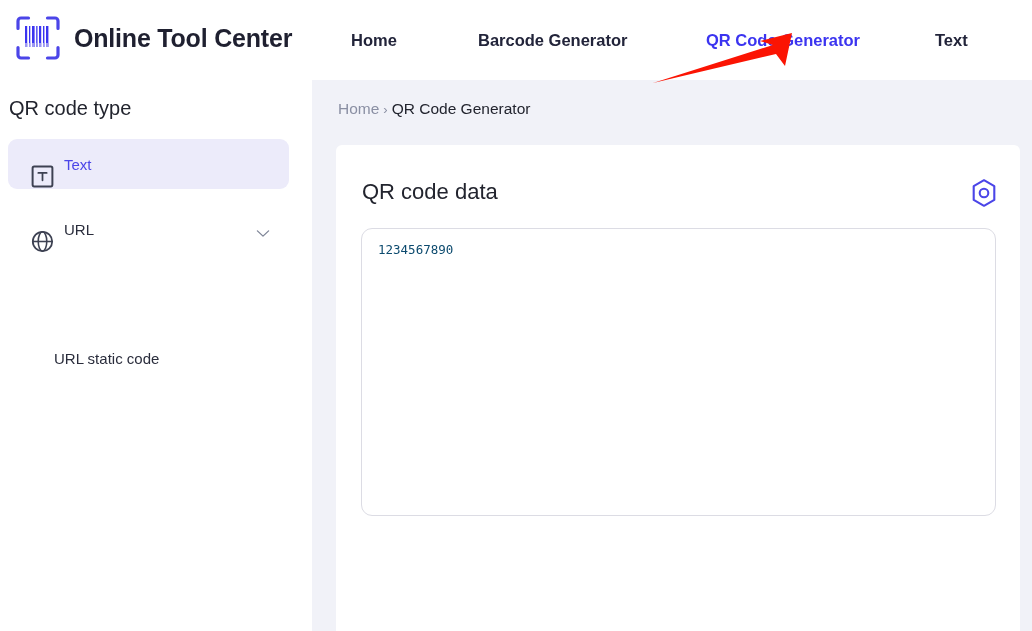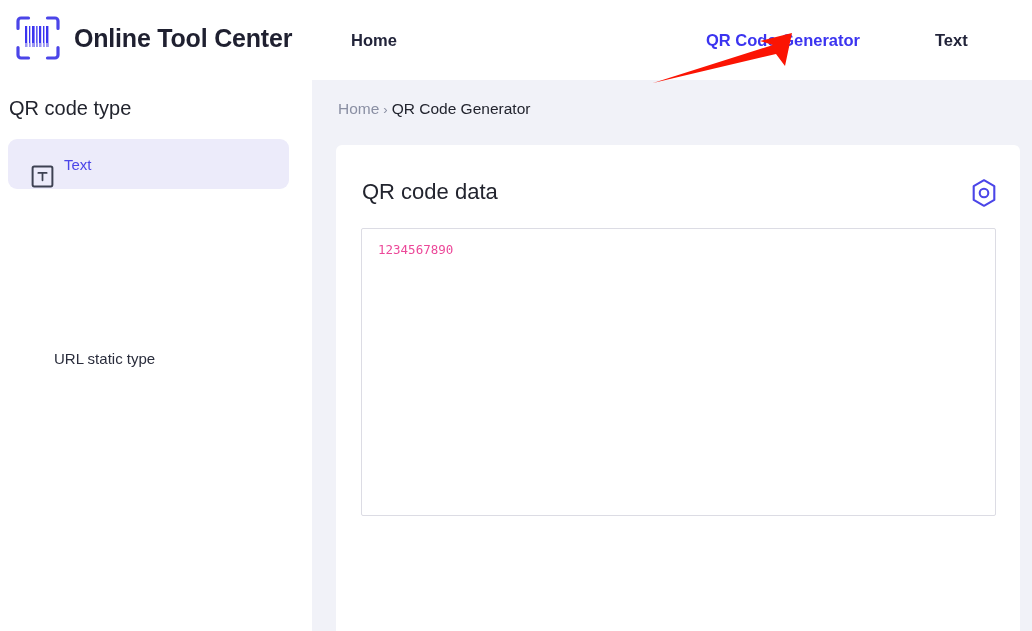--- a/index.html
+++ b/index.html
@@ -211,26 +211,26 @@
     display: block;
   }
 
   #qr-textarea {
     position: absolute;
     left: 25px;
     top: 83px;
     width: 635px;
     height: 288px;
     border: 1px solid #dcdce4;
-    border-radius: 2px;
+    border-radius: 11px;
     background: #ffffff;
     padding: 12px 16px;
     font-family: "DejaVu Sans Mono", "Liberation Mono", monospace;
     font-size: 12.5px;
-    color: #ec4899;
+    color: #0c4a6e;
     resize: none;
     outline: none;
     line-height: 1.5;
   }
   #qr-textarea::placeholder { color: #8b8e98; }
 
   
   #red-arrow {
     position: absolute;
     left: 640px;
@@ -275,42 +275,58 @@
             <rect x="29" y="29" width="1.4" height="4"></rect>
             <rect x="32" y="29" width="2.4" height="4"></rect>
           </g>
         </svg>
       </span>
       <span id="brand-name">Online Tool Center</span>
     </div>
 
     <nav id="main-nav">
       <a class="nav-item" id="nav-home">Home</a>
+      <a class="nav-item" id="nav-barcode">Barcode Generator</a>
       <a class="nav-item active" id="nav-qr">QR Code Generator</a>
       <a class="nav-item" id="nav-blog">Text</a>
     </nav>
   </div>
 
   
   <aside id="sidebar">
 
     <div id="sidebar-title">QR code type</div>
 
     <div class="side-row selected" id="side-text">
       <span>
         <svg class="side-icon" viewBox="0 0 24 24" xmlns="http://www.w3.org/2000/svg">
           <rect x="2.5" y="2.5" width="19" height="19" rx="1.5" fill="none" stroke="#3d4152" stroke-width="1.9"></rect>
           <path d="M8 8.6 H16 M12 8.6 V15.6" fill="none" stroke="#3d4152" stroke-width="1.7" stroke-linecap="round"></path>
         </svg>
       </span>
       <span class="side-label">Text</span>
     </div>
 
-
-    <div id="side-sub">URL static type</div>
+    <div class="side-row" id="side-url">
+      <span>
+        <svg class="side-icon" viewBox="0 0 24 24" xmlns="http://www.w3.org/2000/svg">
+          <circle cx="12" cy="12" r="9.3" fill="none" stroke="#3d4152" stroke-width="1.7"></circle>
+          <ellipse cx="12" cy="12" rx="4.1" ry="9.3" fill="none" stroke="#3d4152" stroke-width="1.5"></ellipse>
+          <path d="M2.7 12 H21.3" fill="none" stroke="#3d4152" stroke-width="1.5"></path>
+        </svg>
+      </span>
+      <span class="side-label">URL</span>
+      <span>
+        <svg class="chevron" viewBox="0 0 16 10" xmlns="http://www.w3.org/2000/svg">
+          <path d="M1.6 2 L8 8 L14.4 2" fill="none" stroke="#7d8496" stroke-width="1.5" stroke-linecap="round" stroke-linejoin="round"></path>
+        </svg>
+      </span>
+    </div>
+
+    <div id="side-sub">URL static code</div>
   </aside>
 
   
   <div id="content-bg"></div>
 
   
   <div id="breadcrumb">
     <span id="bc-home">Home</span>
     <span id="bc-sep">›</span>
     <span id="bc-current">QR Code Generator</span>

